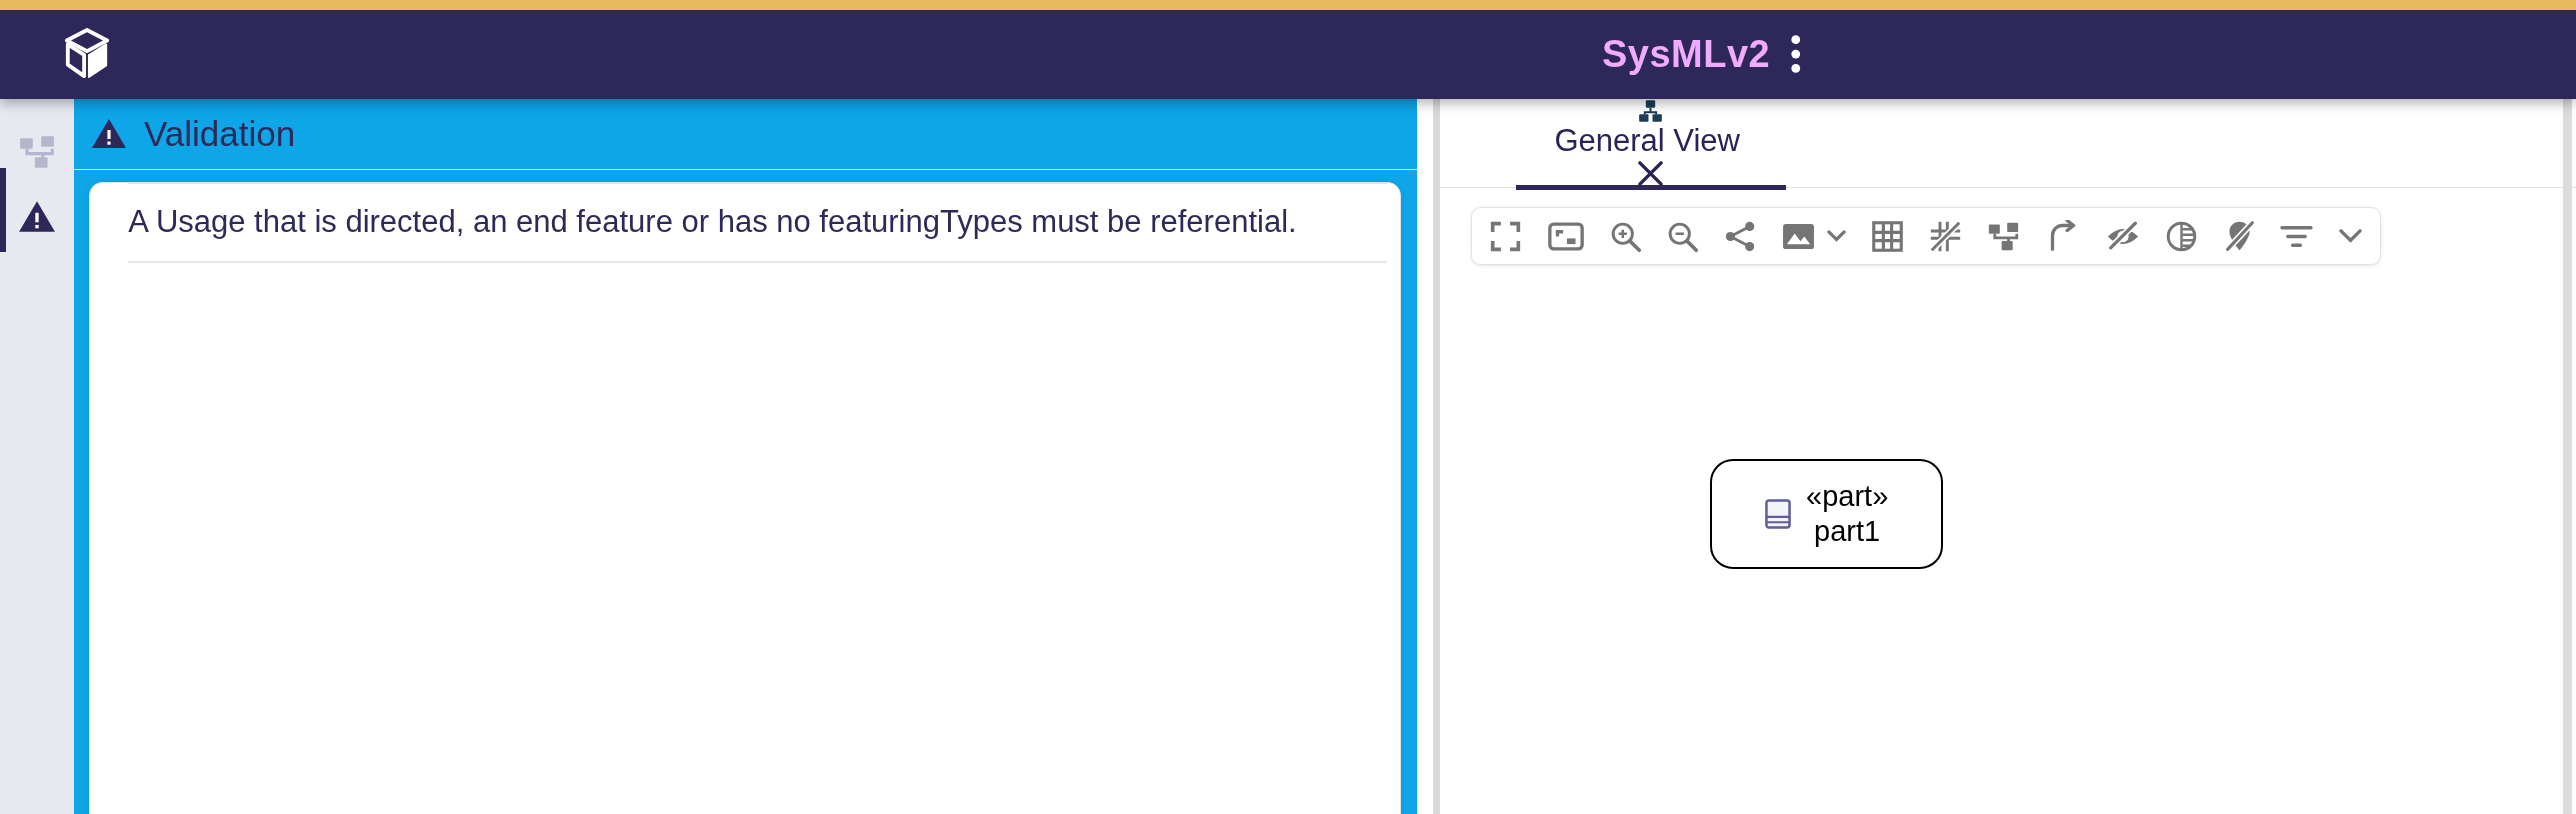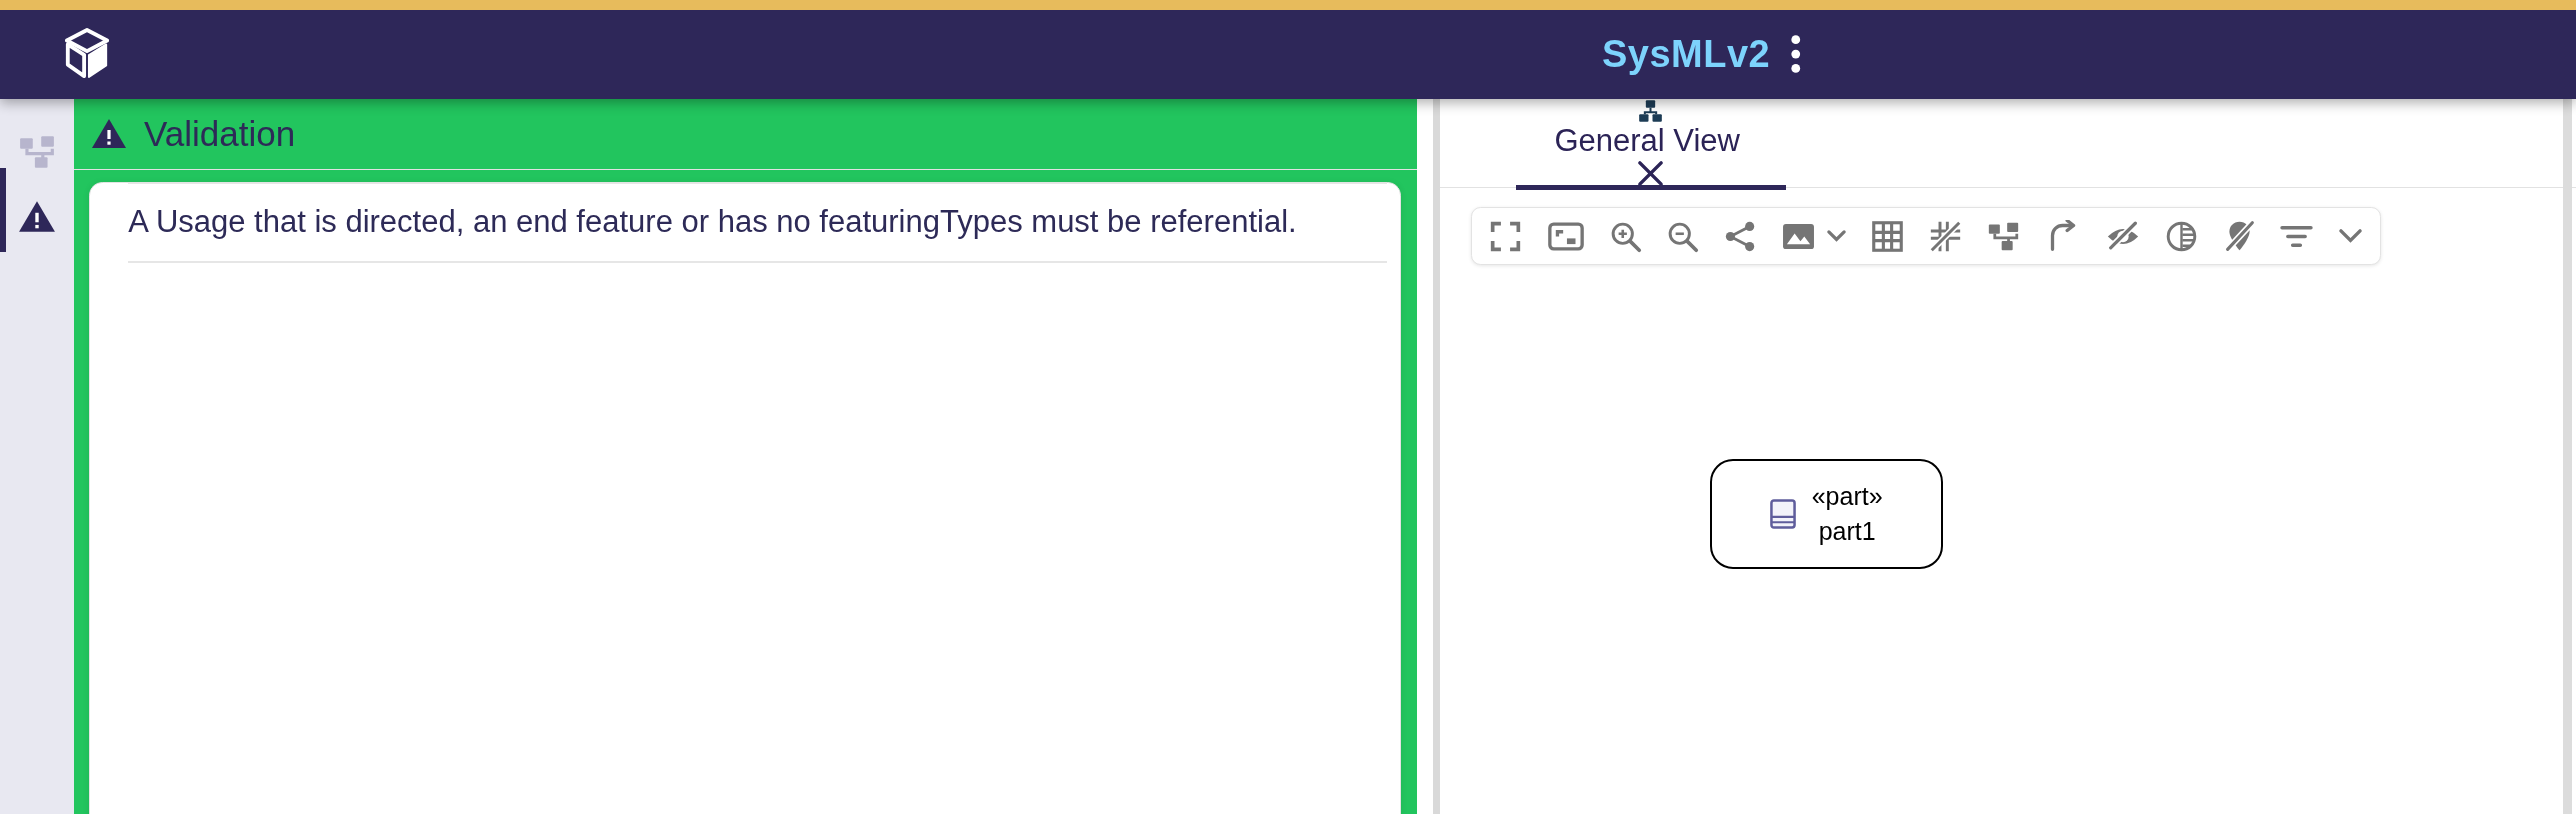--- a/index.html
+++ b/index.html
@@ -5,33 +5,33 @@
   * { margin:0; padding:0; box-sizing:border-box; }
   html,body { width:2576px; height:815px; overflow:hidden; background:#fff;
               font-family:"Liberation Sans", sans-serif; }
 
   
   .accent-strip { position:absolute; top:0; left:0; width:2576px; height:9.6px; background:#e7bb5c; z-index:30; }
   .app-bar { position:absolute; top:9.6px; left:0; width:2576px; height:89px; background:#2e2759;
              box-shadow:0 4.8px 11.5px rgba(0,0,0,.30); z-index:20; }
   .logo { position:absolute; left:63px; top:17px; width:48px; height:54px; }
   .app-title { position:absolute; left:1602px; top:0; height:89px; line-height:89px;
-               color:#7dd3fc; font-size:38px; font-weight:bold; letter-spacing:0.5px; }
+               color:#f0abfc; font-size:38px; font-weight:bold; letter-spacing:0.5px; }
   .dots-btn { position:absolute; left:1775px; top:23px; width:42px; height:44px;
               display:flex; align-items:center; justify-content:center; cursor:pointer; }
 
   
   .rail { position:absolute; left:0; top:99px; width:74px; height:716px; background:#e8e8f1; z-index:10; }
   .rail-item { position:absolute; left:0; width:74px; height:71px; display:flex; align-items:center; justify-content:center; cursor:pointer; }
   .rail-item.explorer { top:17px; }
   .rail-item.validation { top:82px; }
   .rail-active-bar { position:absolute; left:0; top:69px; width:5.8px; height:84px; background:#2e2759; }
 
   
-  .left-panel { position:absolute; left:74px; top:99px; width:1343px; height:716px; background:#22c55e; }
+  .left-panel { position:absolute; left:74px; top:99px; width:1343px; height:716px; background:#0ea5e9; }
   .vp-header { position:absolute; left:0; top:0; width:1343px; height:71px; display:flex; align-items:center;
                padding-left:17px; border-bottom:1.9px solid #e2e2e2; }
   .vp-title { font-size:35px; color:#2d2a57; margin-left:17px; }
   .warn-card { position:absolute; left:15.3px; top:83px; width:1312px; height:863px; background:#fff;
                border:1px solid #e3e3e3; border-radius:13.4px; box-shadow:0 1.9px 7.7px rgba(0,0,0,.09); overflow:hidden; }
   .warn-head { height:134px; display:flex; align-items:center; padding:0 31px; cursor:pointer; }
   .warn-sev { font-size:35px; color:#2d2a57; width:33%; }
   .warn-count { font-size:31px; color:#7a7a7a; }
   .warn-caret { margin-left:auto; width:38px; height:38px; display:flex; align-items:center; justify-content:center; }
   .card-divider { border:none; border-top:1.9px solid #e6e6e6; margin:0 13.4px 0 38px; }
@@ -50,21 +50,21 @@
   .tab-close { width:33px; height:33px; display:flex; align-items:center; justify-content:center; cursor:pointer; }
 
   .dg-toolbar { position:absolute; left:31px; top:108px; width:910px; height:58px; background:#fff;
                 border:1px solid #e3e3e3; border-radius:9.6px; box-shadow:0 1px 3.8px rgba(0,0,0,.10);
                 display:flex; align-items:center; justify-content:space-between; padding:0 15.3px; }
   .tool-btn { display:flex; align-items:center; justify-content:center; height:50px; padding:0 1.9px; cursor:pointer; }
 
   .canvas { position:absolute; left:0; top:187px; width:1136px; height:529px; background:#fff; }
   .part-node { position:absolute; left:270px; top:173px; width:233px; height:110px; background:#fff;
                border:2.9px solid #000; border-radius:23px; display:flex; align-items:center; justify-content:center; cursor:pointer; }
-  .node-text { text-align:center; font-size:25px; line-height:35px; color:#000; margin-left:15.3px; }
+  .node-text { text-align:center; font-size:29px; line-height:35px; color:#000; margin-left:15.3px; }
 
   .v-scrollbar { position:absolute; right:3.8px; top:0; width:9.6px; height:716px; background:#dcdcdc; }
 
   svg { display:block; }
 </style>
 </head>
 <body>
 
 <div class="accent-strip"></div>
 <div class="app-bar">

